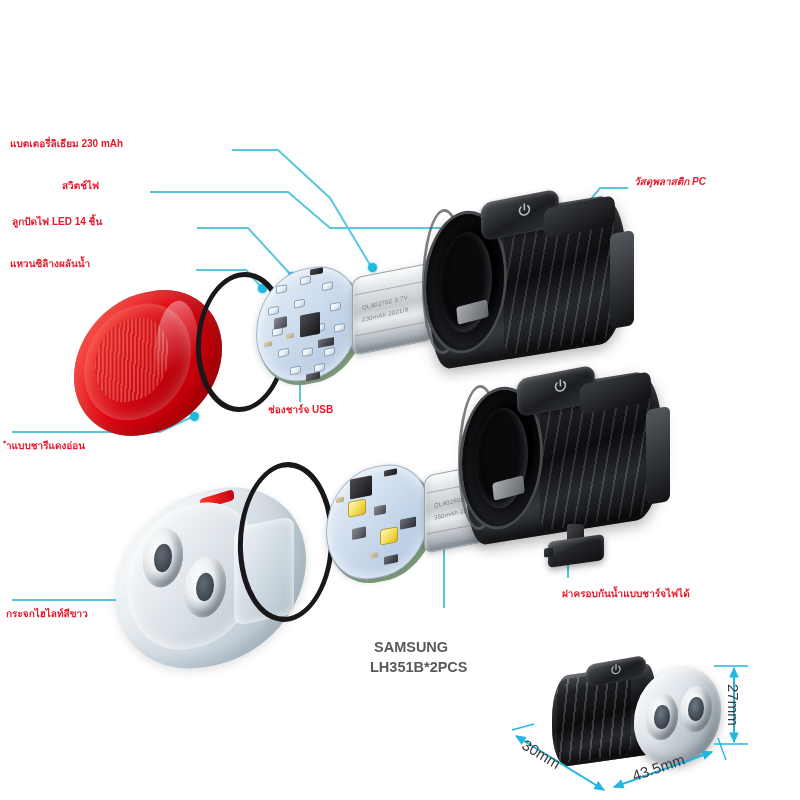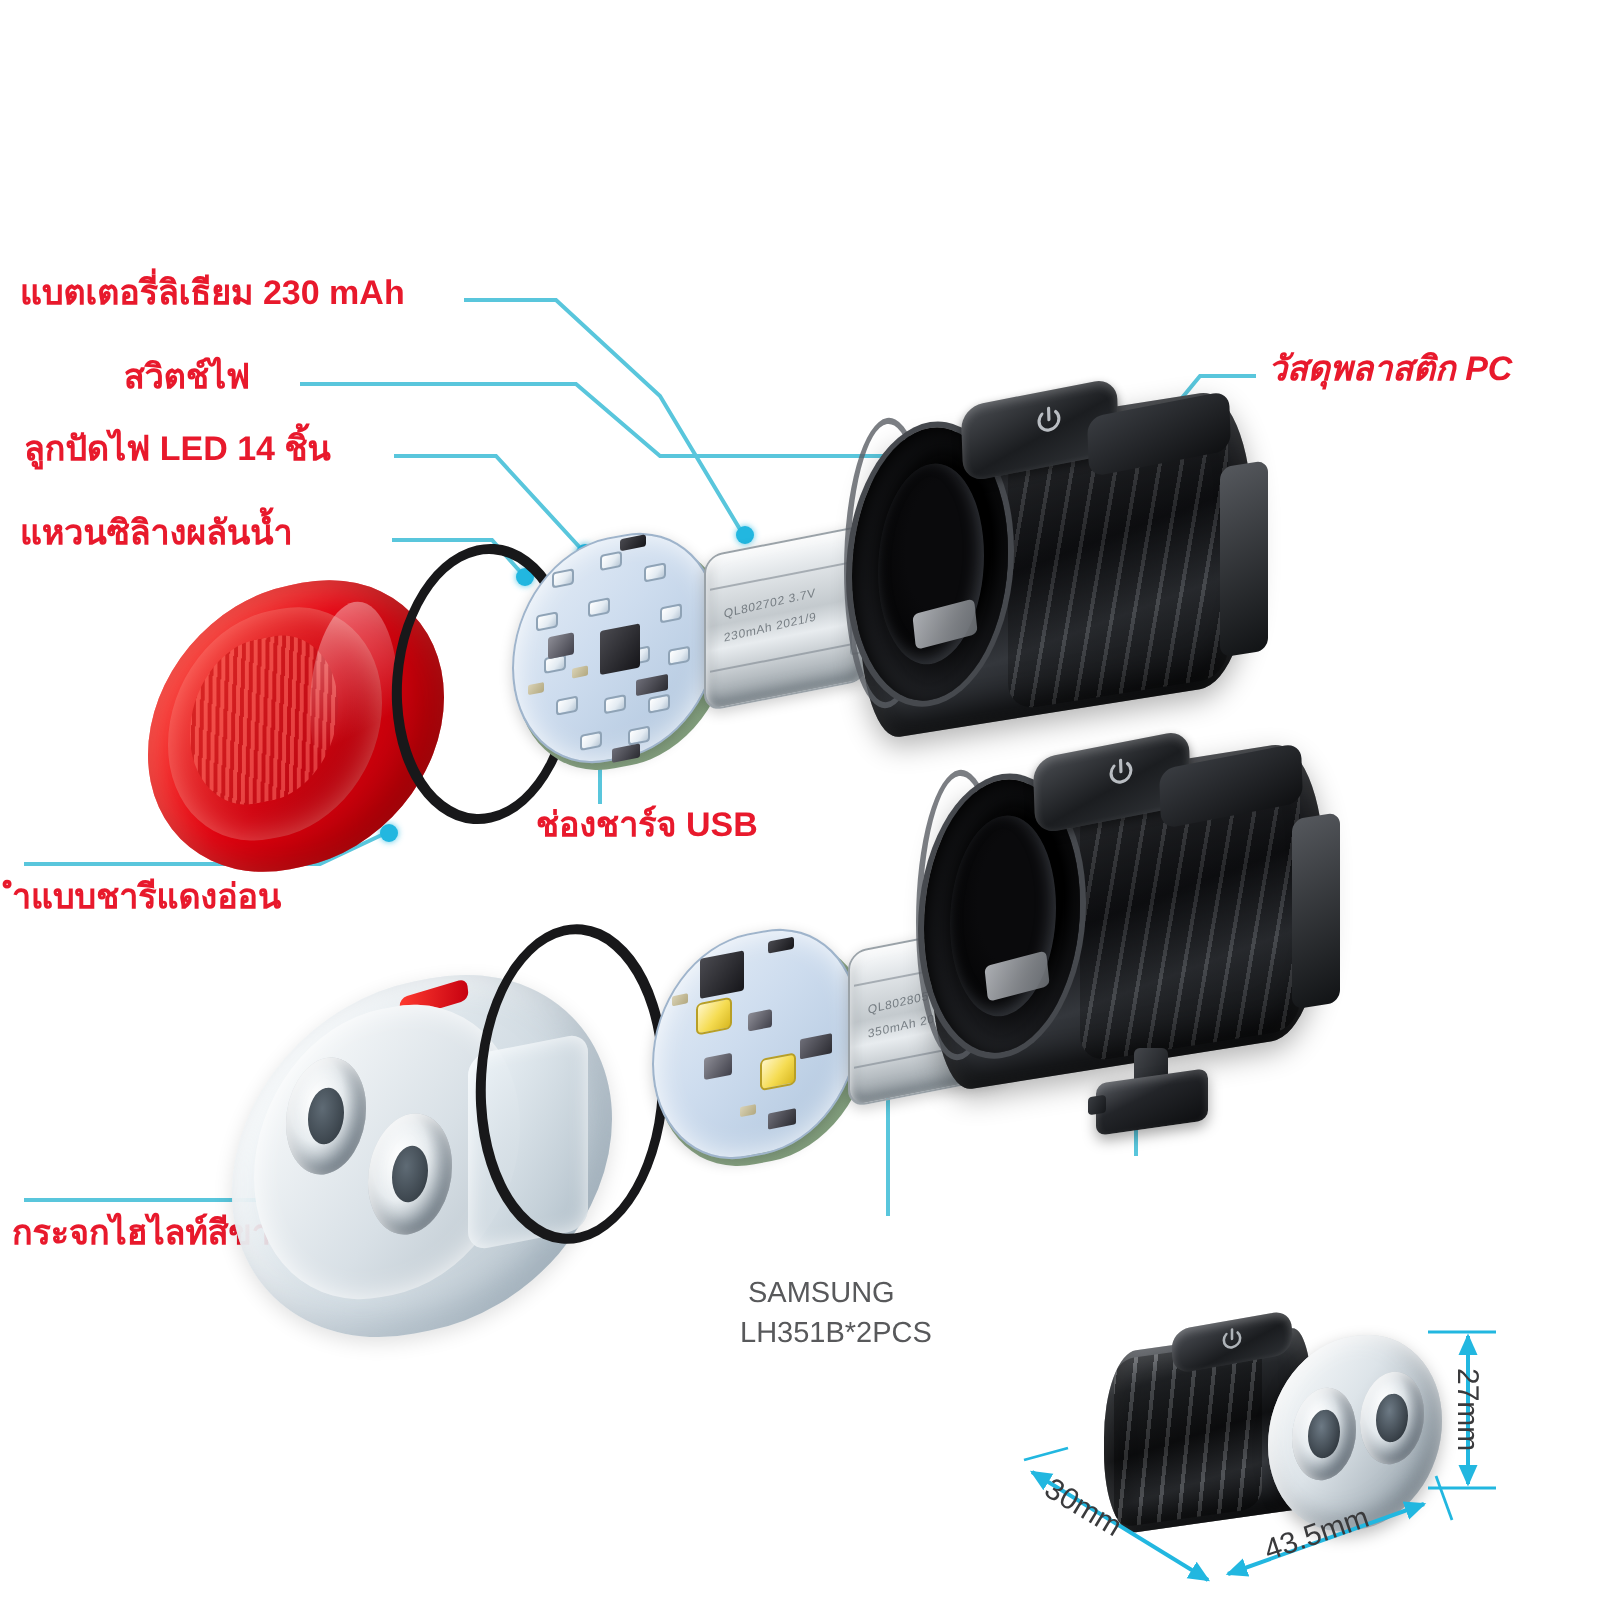--- a/index.html
+++ b/index.html
@@ -20,30 +20,30 @@
     letter-spacing: 0px;
     line-height: 1.15;
     white-space: nowrap;
   }
 
   
   .label {
     position: absolute;
     color: #e8192c;
     font-weight: bold;
-    font-size: 17px;
+    font-size: 10px;
     white-space: nowrap;
     line-height: 1.1;
   }
 
   .plainlabel {
     position: absolute;
     color: #58595b;
     font-size: 14.5px;
-    font-weight: normal;
+    font-weight: bold;
     line-height: 1.25;
     white-space: pre;
   }
   .dot {
     position: absolute; width: 9px; height: 9px; border-radius: 50%;
     background: #22b7e0; box-shadow: 0 0 3px rgba(34,183,224,.8);
   }
   svg.leadersvg { position: absolute; left: 0; top: 0; width: 800px; height: 800px;
                   pointer-events: none; overflow: visible; }
 
@@ -378,20 +378,21 @@
   <div class="dot" style="left:564px; top:552px;"></div>
 
   <div class="label" style="left:10px; top:138px;">แบตเตอรี่ลิเธียม 230 mAh</div>
   <div class="label" style="left:62px; top:180px;">สวิตช์ไฟ</div>
   <div class="label" style="left:12px; top:216px;">ลูกปัดไฟ LED 14 ชิ้น</div>
   <div class="label" style="left:10px; top:258px;">แหวนซิลิางผลันน้ำ</div>
   <div class="label" style="left:634px; top:176px;font-style:italic;">วัสดุพลาสติก PC</div>
   <div class="label" style="left:268px; top:404px;">ช่องชาร์จ USB</div>
   <div class="label" style="left:6px; top:440px;">ำแบบชารีแดงอ่อน</div>
   <div class="label" style="left:6px; top:608px;">กระจกไฮไลท์สีขาว</div>
+  <div class="label" style="left:562px; top:588px;">ฝาครอบกันน้ำแบบชาร์จไฟได้</div>
 
   <div class="plainlabel" style="left:374px; top:638px;">SAMSUNG</div>
   <div class="plainlabel" style="left:370px; top:658px;">LH351B*2PCS</div>
 
   <div class="redlens" style="left:74px; top:292px; width:148px; height:142px;">
     <div class="body"></div>
     <div class="rim"></div>
     <div class="inner"></div>
     <div class="gloss"></div>
   </div>

